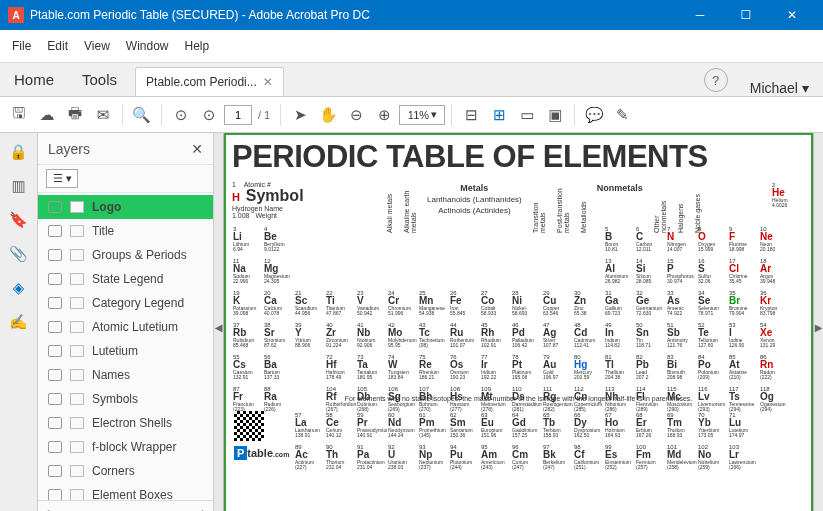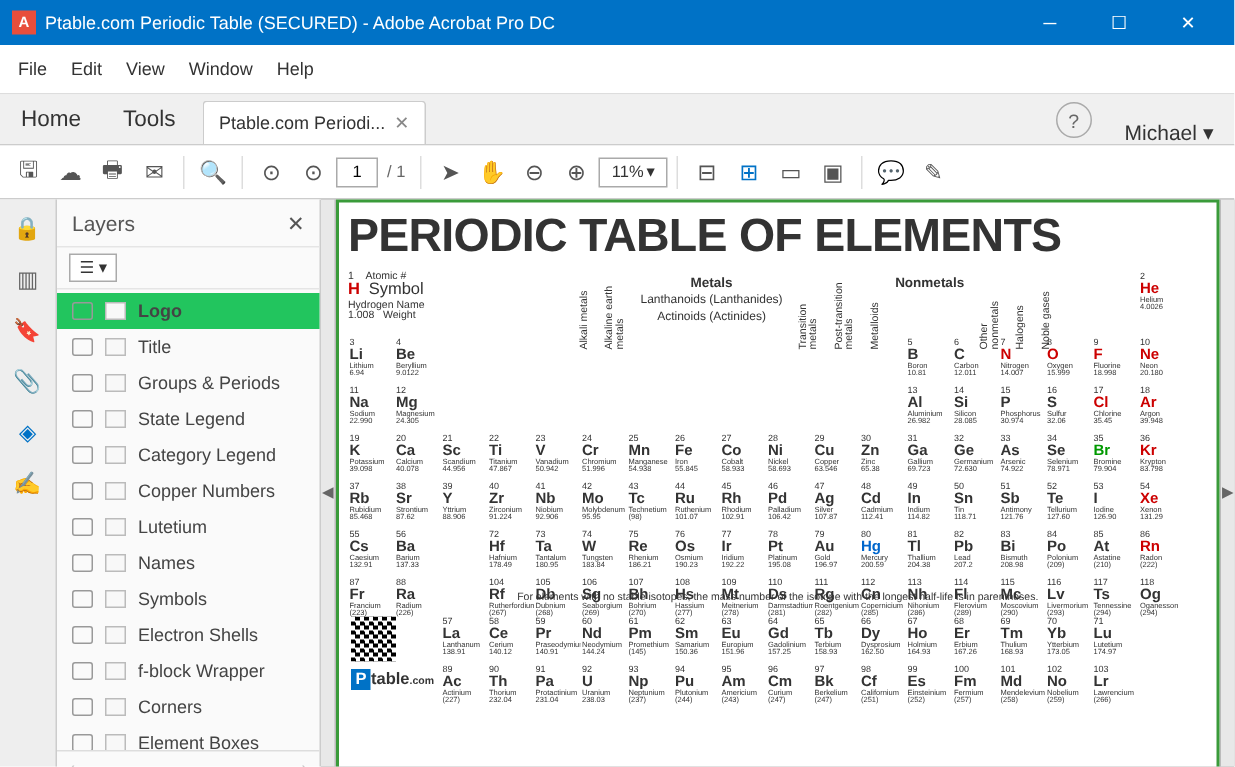--- a/index.html
+++ b/index.html
@@ -38,21 +38,21 @@
 .layeritem.sel{background:#22c55e;font-weight:bold}
 .layeritem .eye{width:14px;height:12px;border:1px solid #999;border-radius:2px}
 .layeritem .ly{width:14px;height:12px;border:1px solid #bbb;background:#f8f8f8}
 .layerspanel .lfoot{height:22px;border-top:1px solid #ddd;display:flex;align-items:center;padding:0 8px;color:#999;justify-content:space-between}
 .docarea{flex:1;background:#888;position:relative;display:flex}
 .docarea .collapse{width:10px;background:#e8e8e8;border-right:1px solid #bbb;display:flex;align-items:center;justify-content:center;color:#666;font-size:10px;cursor:pointer}
 .docarea .collapse.r{border-right:none;border-left:1px solid #bbb}
 .page{flex:1;background:#ffffff;border:2px solid #3a9b3a;margin:0;overflow:hidden;position:relative;padding:4px 6px}
 .ptitle{font-size:31px;font-weight:bold;font-family:Arial,sans-serif;letter-spacing:-0.5px}
 .legend{position:absolute;top:46px;left:6px;font-size:7px;line-height:1.05}
-.legend .sym{font-size:11px;font-weight:normal}
+.legend .sym{font-size:16px;font-weight:bold}
 .legend .h{color:#c00;font-weight:bold;font-size:11px}
 .catlabels{position:absolute;top:48px;left:160px;font-size:8px;display:flex;gap:10px}
 .catlabels .vert{writing-mode:vertical-rl;font-size:7px;transform:rotate(180deg);height:50px}
 .catlabels .grp{display:flex;flex-direction:column;align-items:center;gap:2px}
 .catlabels .bold{font-weight:bold;font-size:9px}
 .ptable{position:absolute;top:90px;left:6px;right:6px}
 .prow{display:flex}
 .el{width:31px;height:32px;font-size:6px;line-height:1.0;padding:1px;overflow:hidden}
 .el .num{font-size:6px}
 .el .sy{font-size:10px;font-weight:bold}
@@ -174,21 +174,21 @@
           <span>State Legend</span>
         </div>
         <div class="layeritem">
           <span class="eye"></span>
           <span class="ly"></span>
           <span>Category Legend</span>
         </div>
         <div class="layeritem">
           <span class="eye"></span>
           <span class="ly"></span>
-          <span>Copper Numbers</span>
+          <span>Atomic Lutetium</span>
         </div>
         <div class="layeritem">
           <span class="eye"></span>
           <span class="ly"></span>
           <span>Lutetium</span>
         </div>
         <div class="layeritem">
           <span class="eye"></span>
           <span class="ly"></span>
           <span>Names</span>
@@ -797,21 +797,21 @@
               <div class="nm">Tennessine</div>
               <div class="wt">(294)</div>
             </div>
             <div class="el">
               <div class="num">118</div>
               <div class="sy ">Og</div>
               <div class="nm">Oganesson</div>
               <div class="wt">(294)</div>
             </div>
           </div>
-          <div class="prow" style="position: absolute; top: -44px; right: 15px;">
+          <div class="prow" style="position: absolute; top: -44px; right: 3px;">
             <div class="el">
               <div class="num">2</div>
               <div class="sy cRed">He</div>
               <div class="nm">Helium</div>
               <div class="wt">4.0026</div>
             </div>
           </div>
         </div>
       <div class="note">For elements with no stable isotopes, the mass number of the isotope with the longest half-life is in parentheses.</div>
       <div class="qr"></div>

